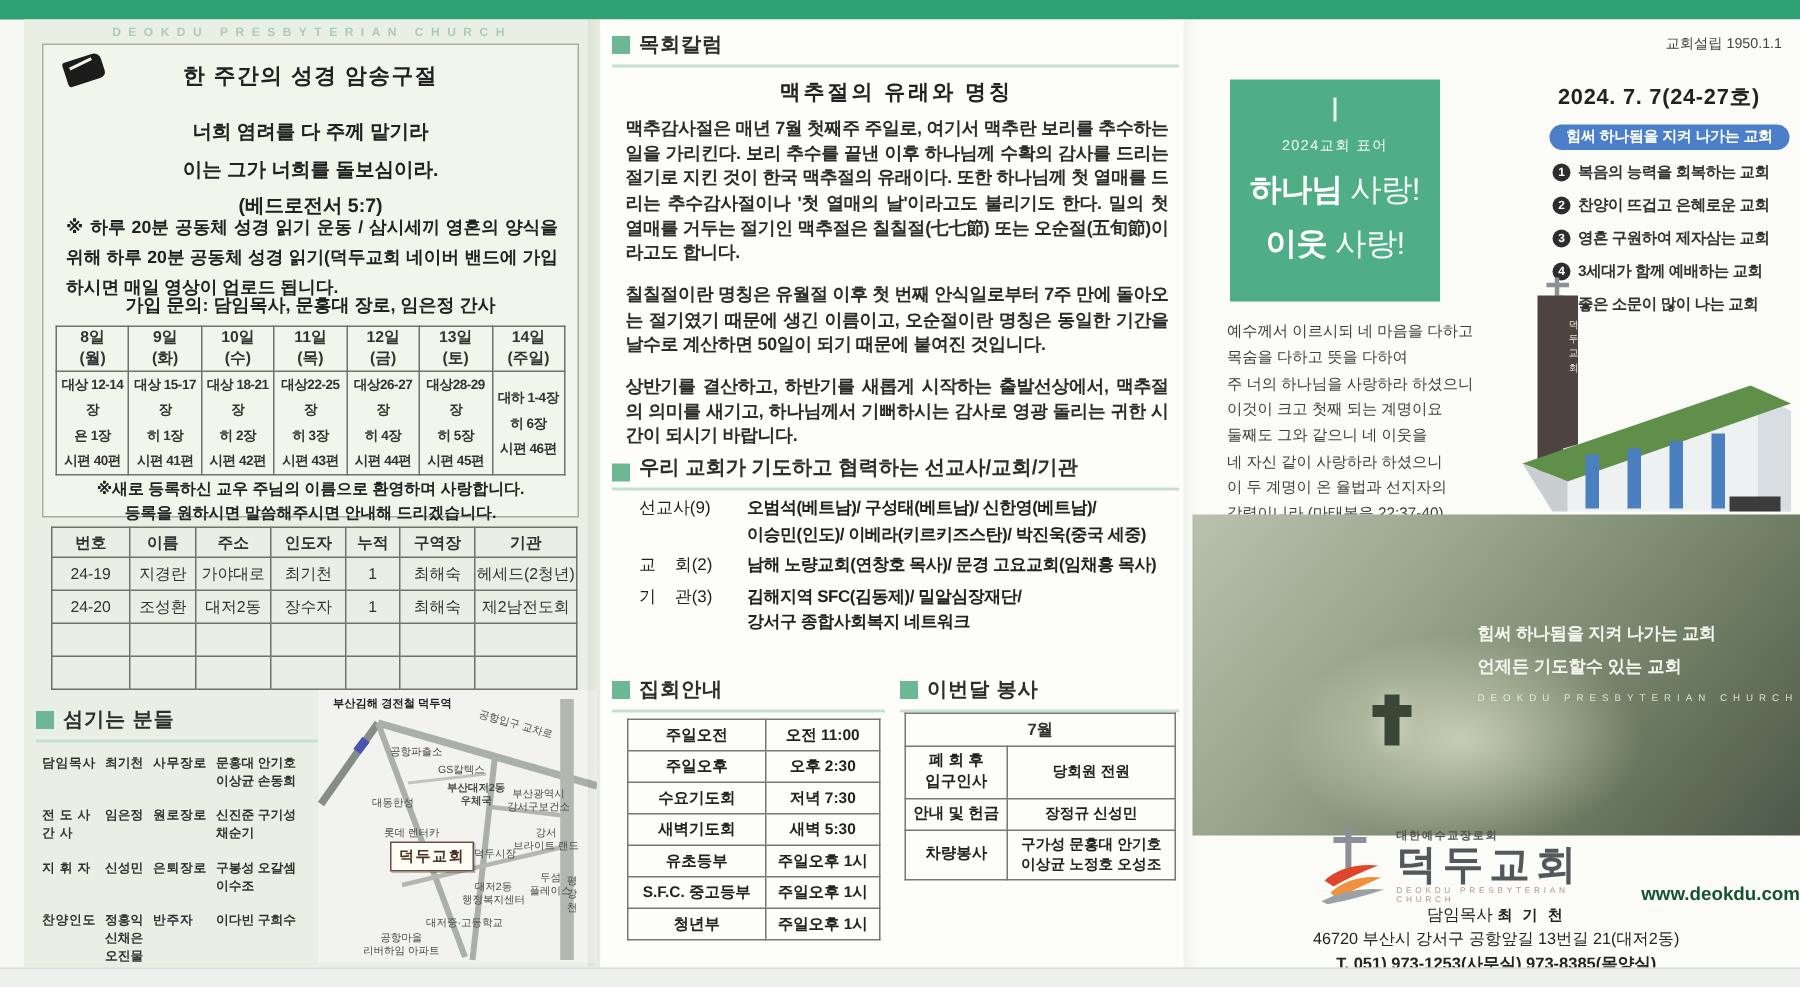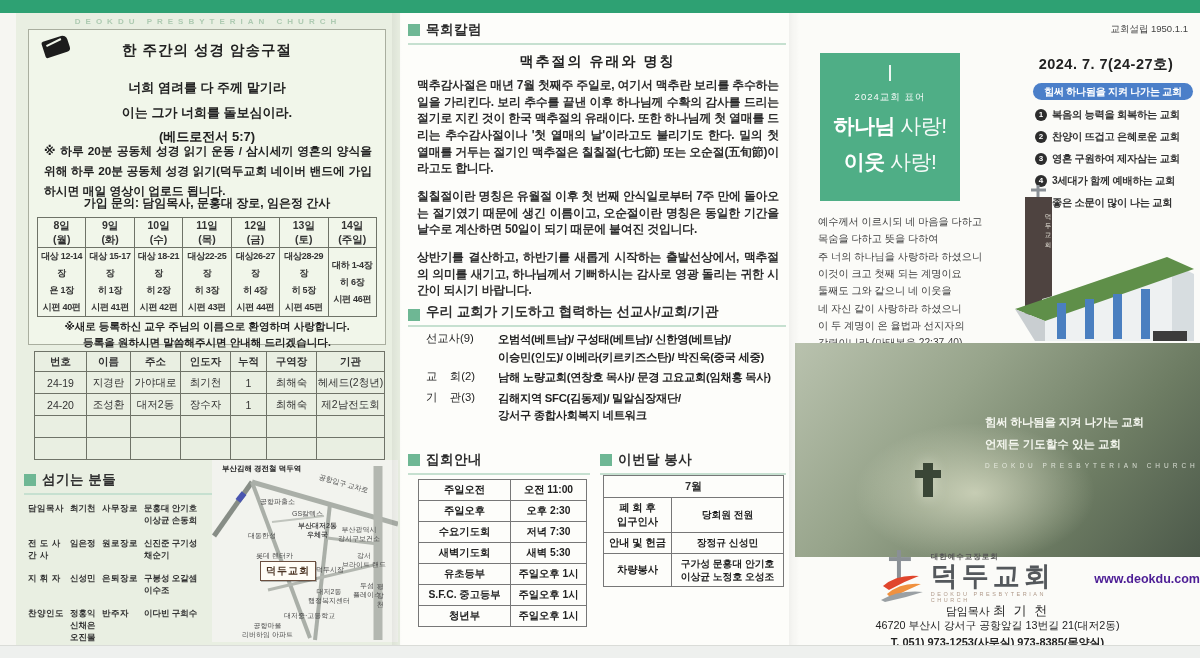--- a/index.html
+++ b/index.html
@@ -89,28 +89,28 @@
   .tower-text { position:absolute; left:56px; top:28px; writing-mode:vertical-rl; color:#e8e4da; font-size:6.5px; letter-spacing:3px; }
   .photo { position:absolute; left:0; top:330px; width:405px; height:214px; background:linear-gradient(130deg,#b9c2ae 0%,#97a48b 35%,#6d7c63 70%,#4c594a 100%); overflow:hidden; }
   .photo-glow { position:absolute; left:60px; top:80px; width:240px; height:140px; background:radial-gradient(closest-side, rgba(255,255,230,0.55), rgba(255,255,230,0)); }
   .photo-text { position:absolute; left:190px; top:72px; color:#f4f6ef; }
   .photo-line1 { font-size:11.5px; font-weight:bold; letter-spacing:-0.2px; }
   .photo-line2 { font-size:11.5px; font-weight:bold; margin-top:7px; }
   .photo-caption { font-size:6.5px; letter-spacing:4px; margin-top:10px; color:rgba(244,246,239,0.8); }
   .hands-cross { position:absolute; left:128px; top:120px; width:10px; height:34px; background:#3a4636; box-shadow:0 0 14px rgba(255,255,240,0.5); }
   .hands-cross:after { content:""; position:absolute; left:-8px; top:7px; width:26px; height:8px; background:#3a4636; }
   .footer { position:absolute; left:0; top:535px; width:405px; }
-  .logo-row { position:absolute; left:84px; top:0; display:flex; align-items:flex-start; gap:6px; }
+  .logo-row { position:absolute; left:84px; top:0; display:flex; align-items:flex-end; gap:6px; }
   .logo-txtcol { position:relative; padding-top:4px; }
   .logo-denom { font-size:7.5px; color:#555; font-weight:bold; letter-spacing:1px; }
   .logo-name { font-size:27px; font-weight:800; color:#54585c; letter-spacing:4px; line-height:1.05; }
   .logo-eng { font-size:5.5px; letter-spacing:2.5px; color:#b09a8a; margin-top:1px; }
-  .logo-site { font-size:12.5px; font-weight:bold; color:#4c1d95; margin-top:24px; }
+  .logo-site { font-size:12.5px; font-weight:bold; color:#14532d; margin-top:24px; }
   .pastor-line { position:absolute; top:54px; left:0; width:100%; text-align:center; font-size:11px; color:#222; }
-  .pastor-line .pname { font-size:13px; font-weight:normal; letter-spacing:2px;margin-top:48px; }
+  .pastor-line .pname { font-size:10px; font-weight:bold; letter-spacing:2px;margin-top:48px; }
   .addr-line { position:absolute; top:71px; left:0; width:100%; text-align:center; font-size:10.8px; color:#222; }
   .phone-line { position:absolute; top:87px; left:0; width:100%; text-align:center; font-size:11px; font-weight:600; color:#222; }
 </style>
 </head>
 <body>
 
 <div class="page">
   <div class="topbar"></div>
 
   <div class="panel-left">

